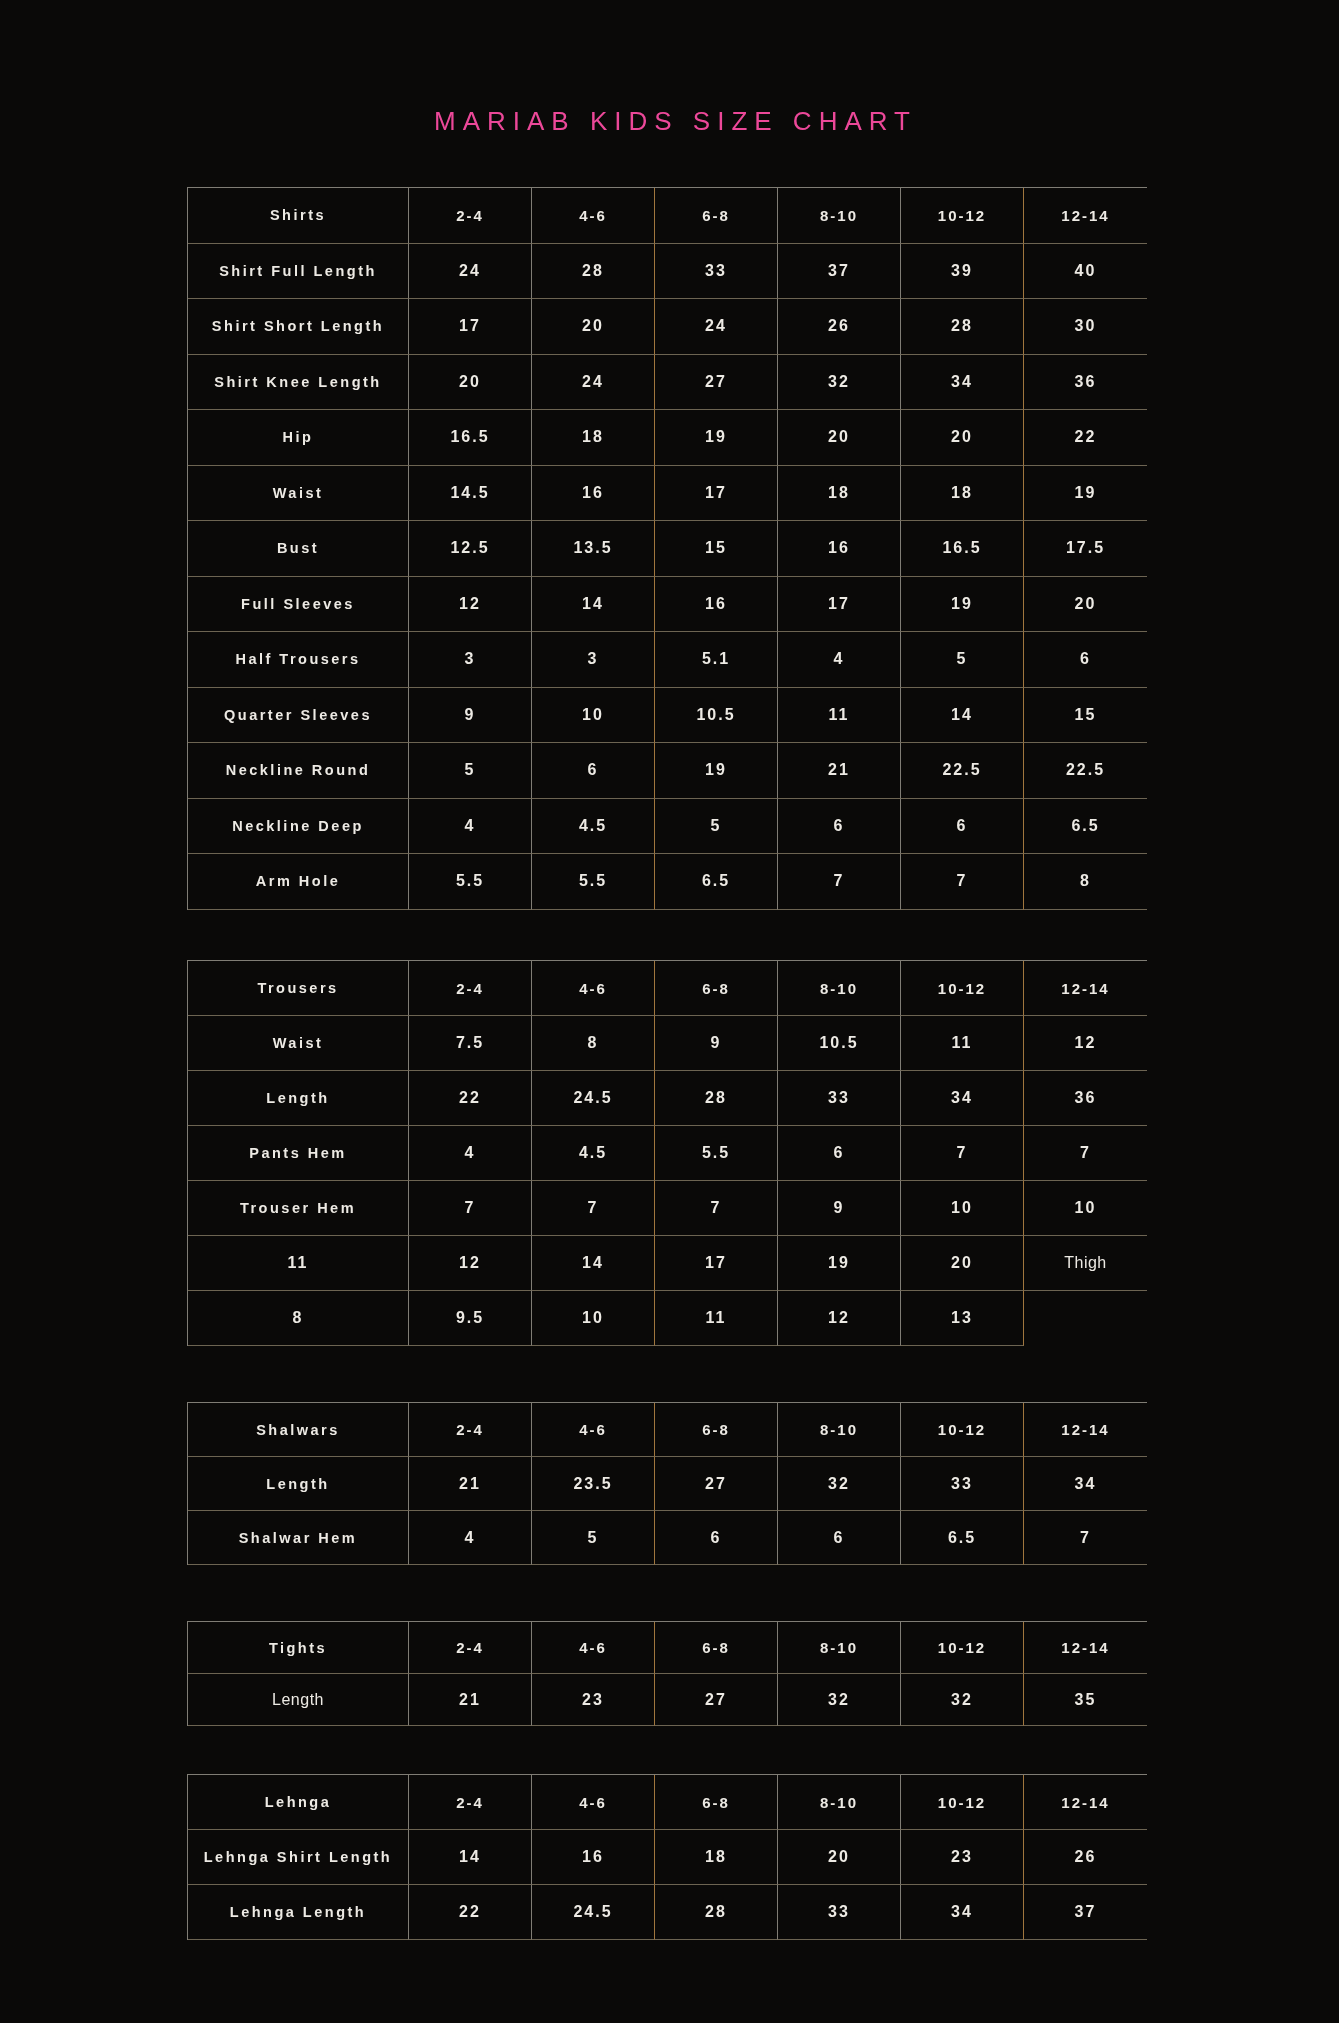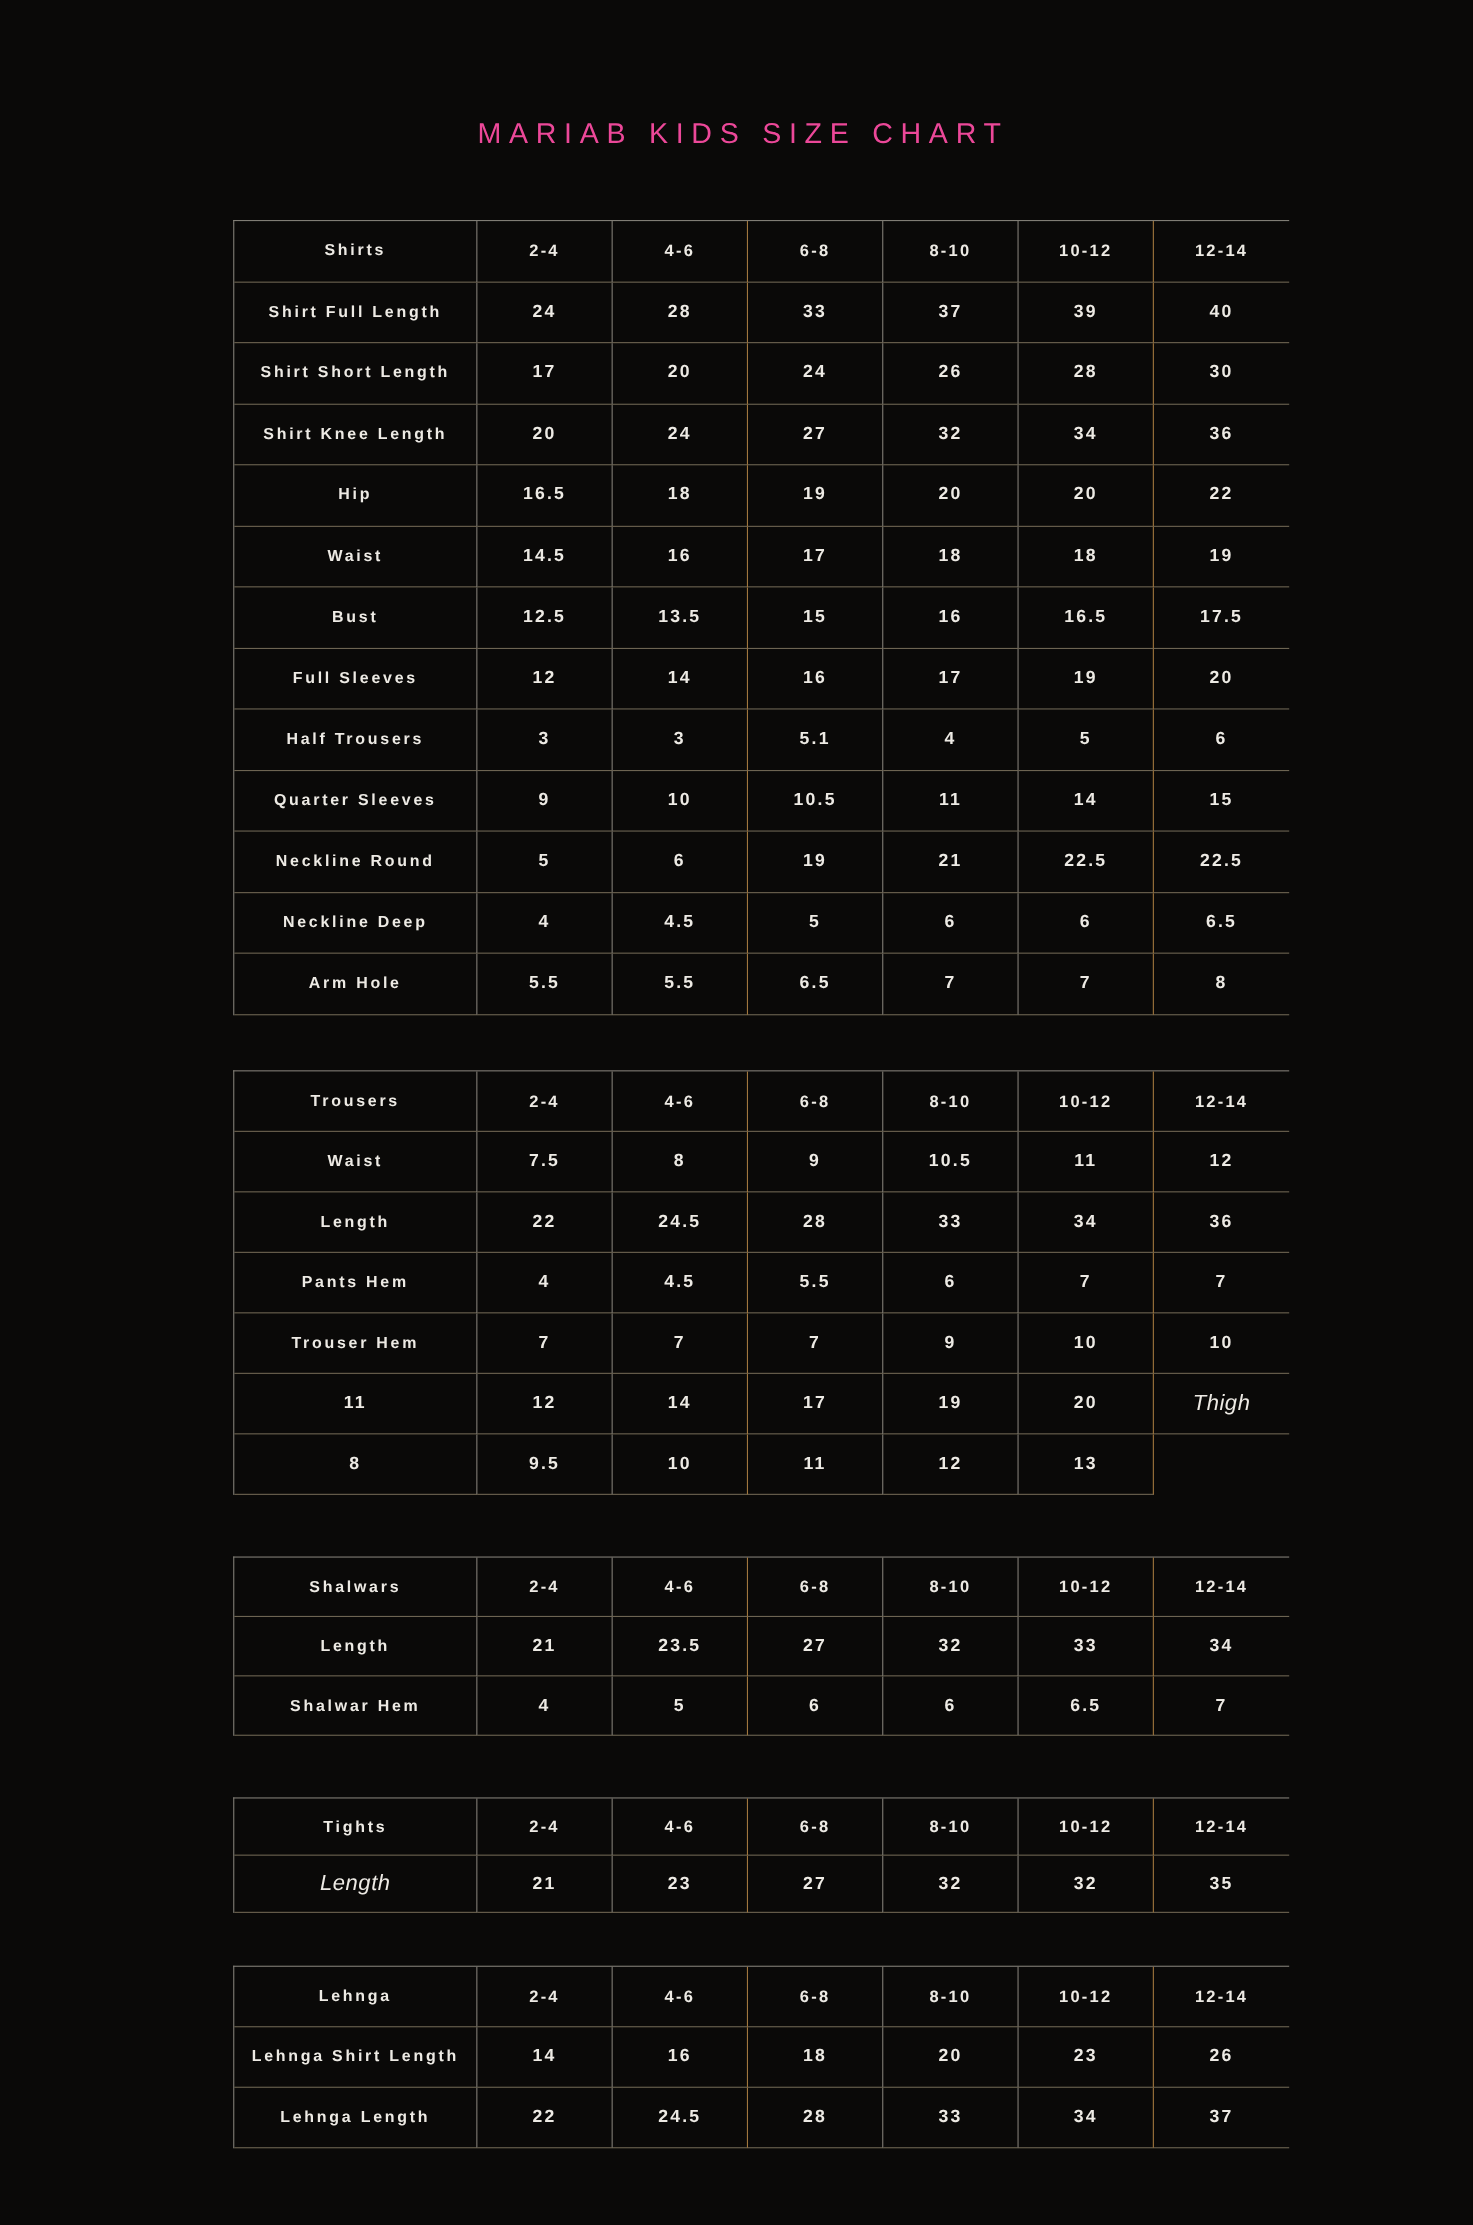--- a/index.html
+++ b/index.html
@@ -23,28 +23,27 @@
     left:196px;top:106px;width:959px;
     text-align:center;
     font-size:26px;
     font-weight:normal;
     letter-spacing:7px;
     color:#ec4899;
     white-space:nowrap;
   }
   .size-table{
     position:absolute;
-    left:212px;
+    left:187px;
     width:960px;
     display:grid;
     grid-template-columns:221px repeat(6,123px);
     grid-auto-rows:var(--rh);
     border-top:1px solid var(--line-v);
     border-left:1px solid var(--line-v);
-    margin-top:13px;
   }
   .t0{top:187px; --rh:55.5px;}
   .t1{top:960px; --rh:55px;}
   .t2{top:1402px; --rh:54px;}
   .t3{top:1621px; --rh:52px;}
   .t4{top:1774px; --rh:55px;}
   .cell{
     display:flex;
     align-items:center;
     justify-content:center;
@@ -58,24 +57,23 @@
   .cell:nth-child(7n+4),
   .cell:nth-child(7n+5){border-right:1px solid var(--line-v);}
   .cell:nth-child(7n+3),
   .cell:nth-child(7n+6){border-right:1px solid var(--line-v-tan);}
   .label-cell{
     font-size:14.5px;
     font-weight:bold;
     letter-spacing:2.5px;
   }
   .label-cell.large{
-    font-size:20px;
+    font-size:16px;
     font-weight:normal;
     letter-spacing:0.5px;
-    font-style:italic;
   }
   .value-cell{
     font-size:16px;
     font-weight:bold;
     letter-spacing:2px;
   }
   .value-cell.header{
     font-size:15px;
     letter-spacing:2px;
   }

